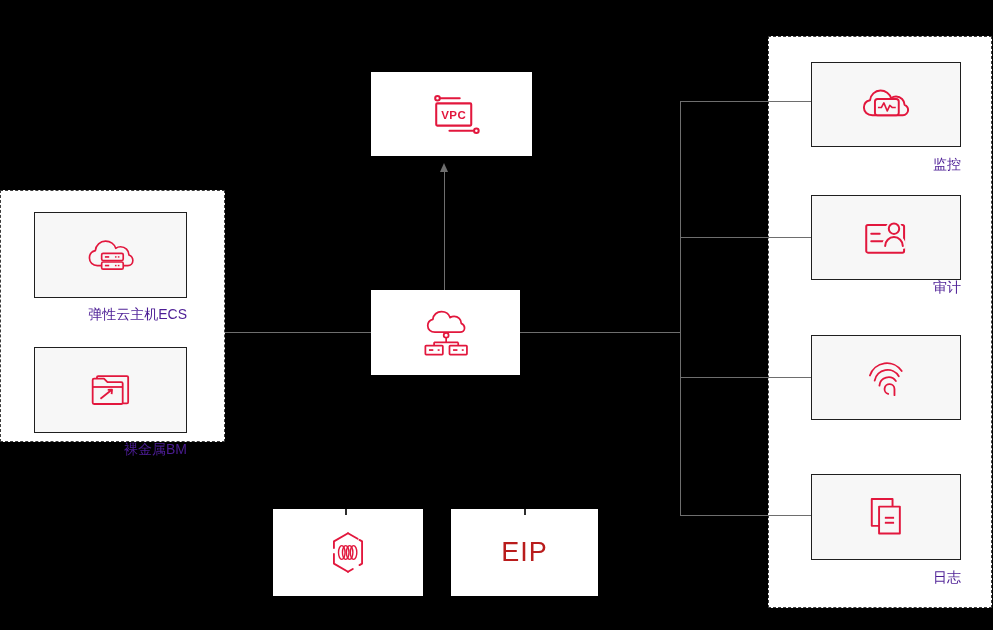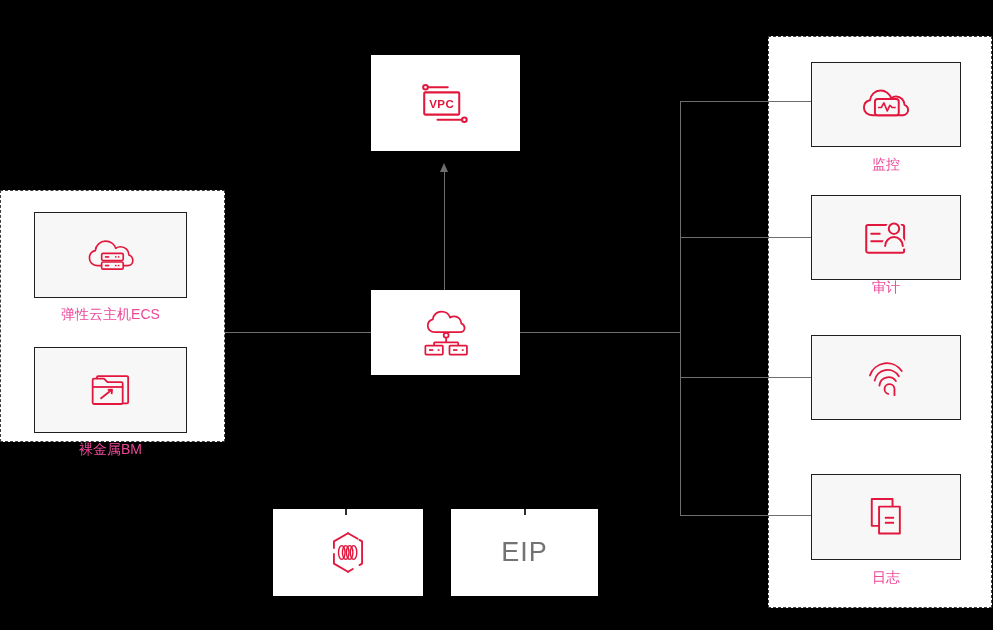--- a/index.html
+++ b/index.html
@@ -2,46 +2,46 @@
 <html><head>
 <meta charset="utf-8">
 <style>
   html,body{margin:0;padding:0;background:#000;}
   #stage{position:relative;width:993px;height:630px;background:#000;overflow:hidden;
          font-family:"Liberation Sans","DejaVu Sans",sans-serif;}
   .node{position:absolute;background:#fff;display:flex;align-items:center;justify-content:center;}
   .panel{position:absolute;background:#fff;border:1px dashed #3c3c3c;box-sizing:border-box;}
   .tile{position:absolute;background:#f7f7f7;border:1px solid #1f1f1f;box-sizing:border-box;
         display:flex;align-items:center;justify-content:center;}
-  .tile-label{position:absolute;text-align:center;font-size:14px;color:#ec4899;line-height:20px;}
+  .tile-label{position:absolute;text-align:right;font-size:14px;color:#4c1d95;line-height:20px;}
   .icon{color:#e2173d;display:block;}
   .h-line,.v-line{position:absolute;background:#6e6e6e;z-index:5;}
   .h-line{height:1px;}
   .v-line{width:1px;}
   .arrow-up{position:absolute;width:0;height:0;border-left:4.5px solid transparent;
             border-right:4.5px solid transparent;border-bottom:9px solid #6e6e6e;z-index:5;}
   .stub{position:absolute;width:2px;height:6px;background:#2e2e2e;z-index:6;}
-  .eip-text{font-size:27px;letter-spacing:1px;color:#737373;}
+  .eip-text{font-size:27px;letter-spacing:1px;color:#b91c1c;}
 </style>
 </head>
 <body>
 
 <div id="stage">
 
   <div class="arrow-up" style="left:440px;top:163px;"></div>
   <div class="v-line" style="left:444px;top:172px;height:118px;"></div>
   <div class="h-line" style="left:225px;top:332px;width:146px;"></div>
   <div class="h-line" style="left:520px;top:332px;width:160px;"></div>
   <div class="v-line" style="left:680px;top:101px;height:414px;"></div>
   <div class="h-line" style="left:680px;top:101px;width:131px;"></div>
   <div class="h-line" style="left:680px;top:237px;width:131px;"></div>
   <div class="h-line" style="left:680px;top:377px;width:131px;"></div>
   <div class="h-line" style="left:680px;top:515px;width:131px;"></div>
 
-  <div class="node" style="left:371px;top:55px;width:149px;height:96px;">
+  <div class="node" style="left:371px;top:72px;width:149px;height:84px;padding-left:12px;">
     <svg class="icon" width="50" height="41" viewBox="0 0 58 48">
       <g fill="none" stroke="currentColor" stroke-width="2.4" stroke-linecap="round">
         <circle cx="5" cy="5" r="2.7"></circle>
         <line x1="8.6" y1="5" x2="31" y2="5"></line>
         <rect x="3.5" y="11" width="41" height="26" rx="1.2"></rect>
         <line x1="19" y1="43" x2="46.5" y2="43"></line>
         <circle cx="50.5" cy="43" r="2.7"></circle>
       </g>
       <text x="24" y="28.8" text-anchor="middle" font-size="13.5" font-weight="700" letter-spacing="0.5" fill="currentColor">VPC</text>
     </svg>

